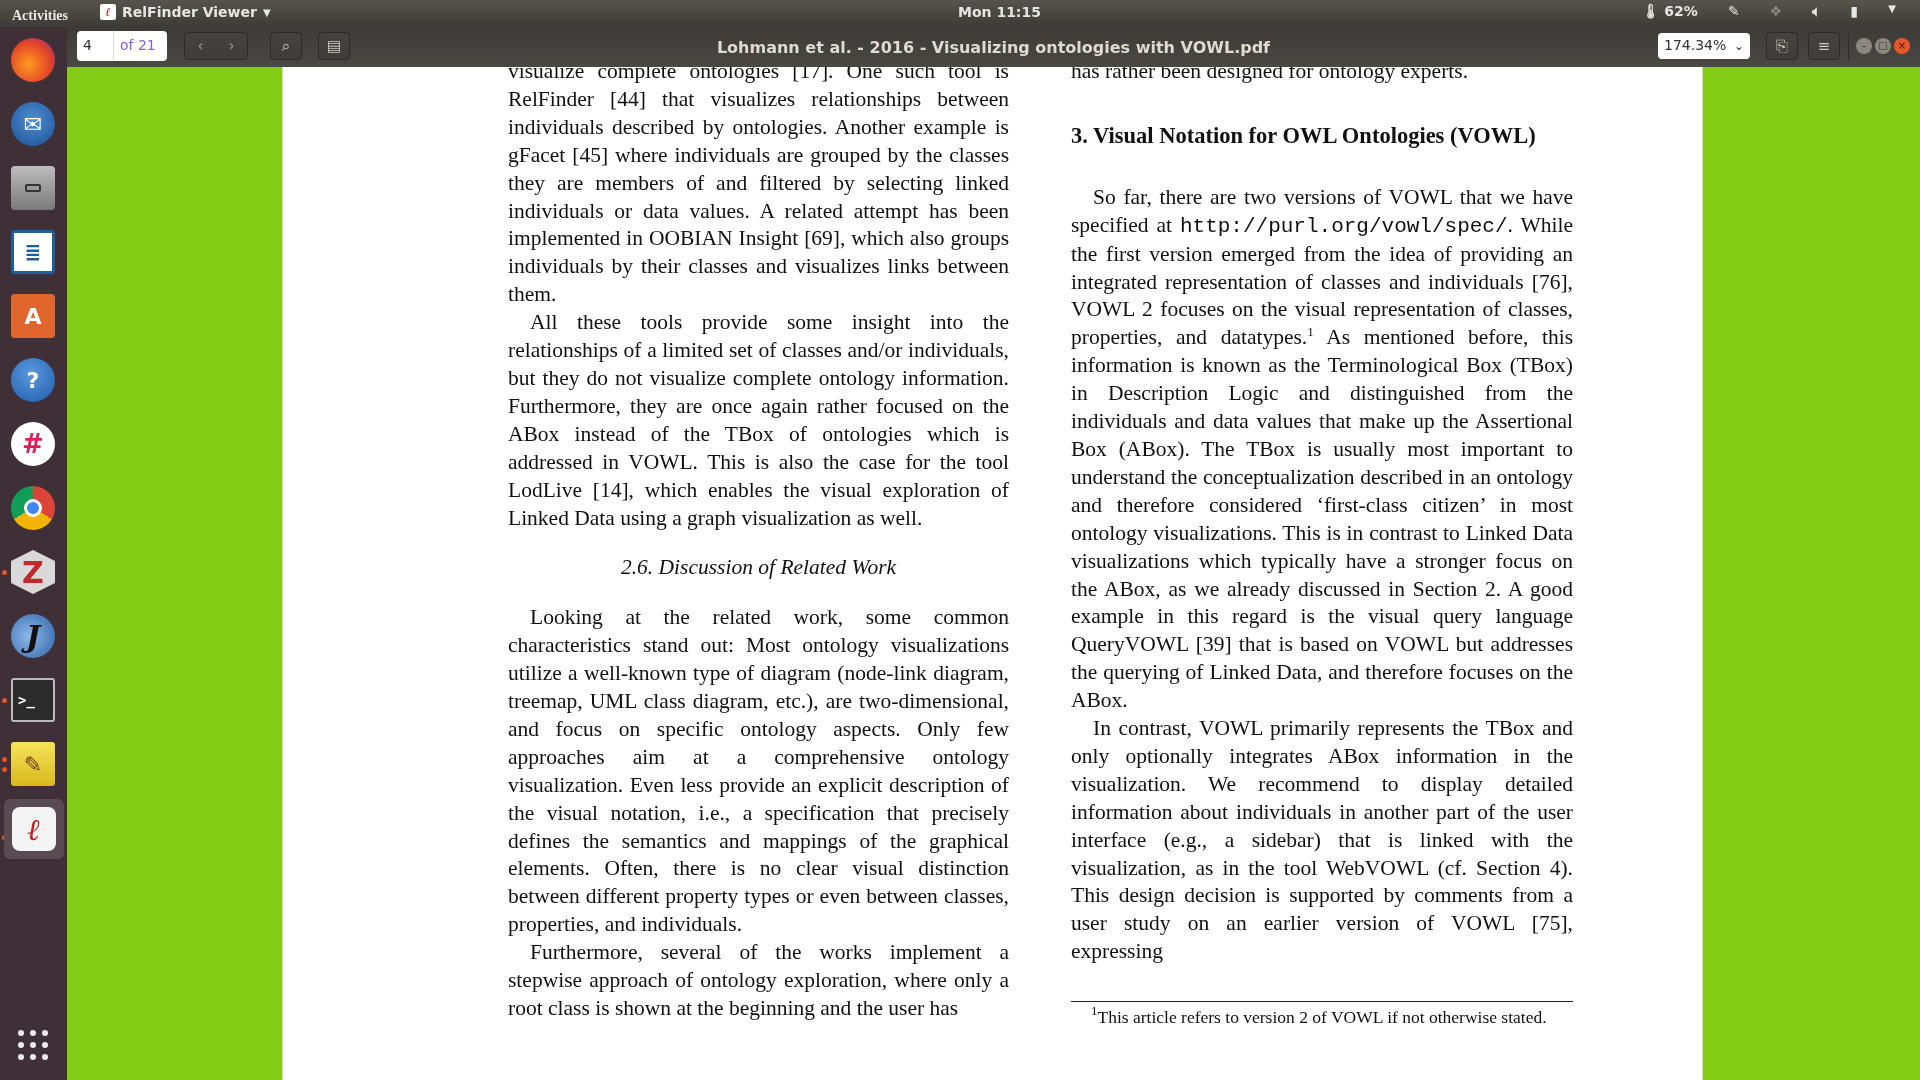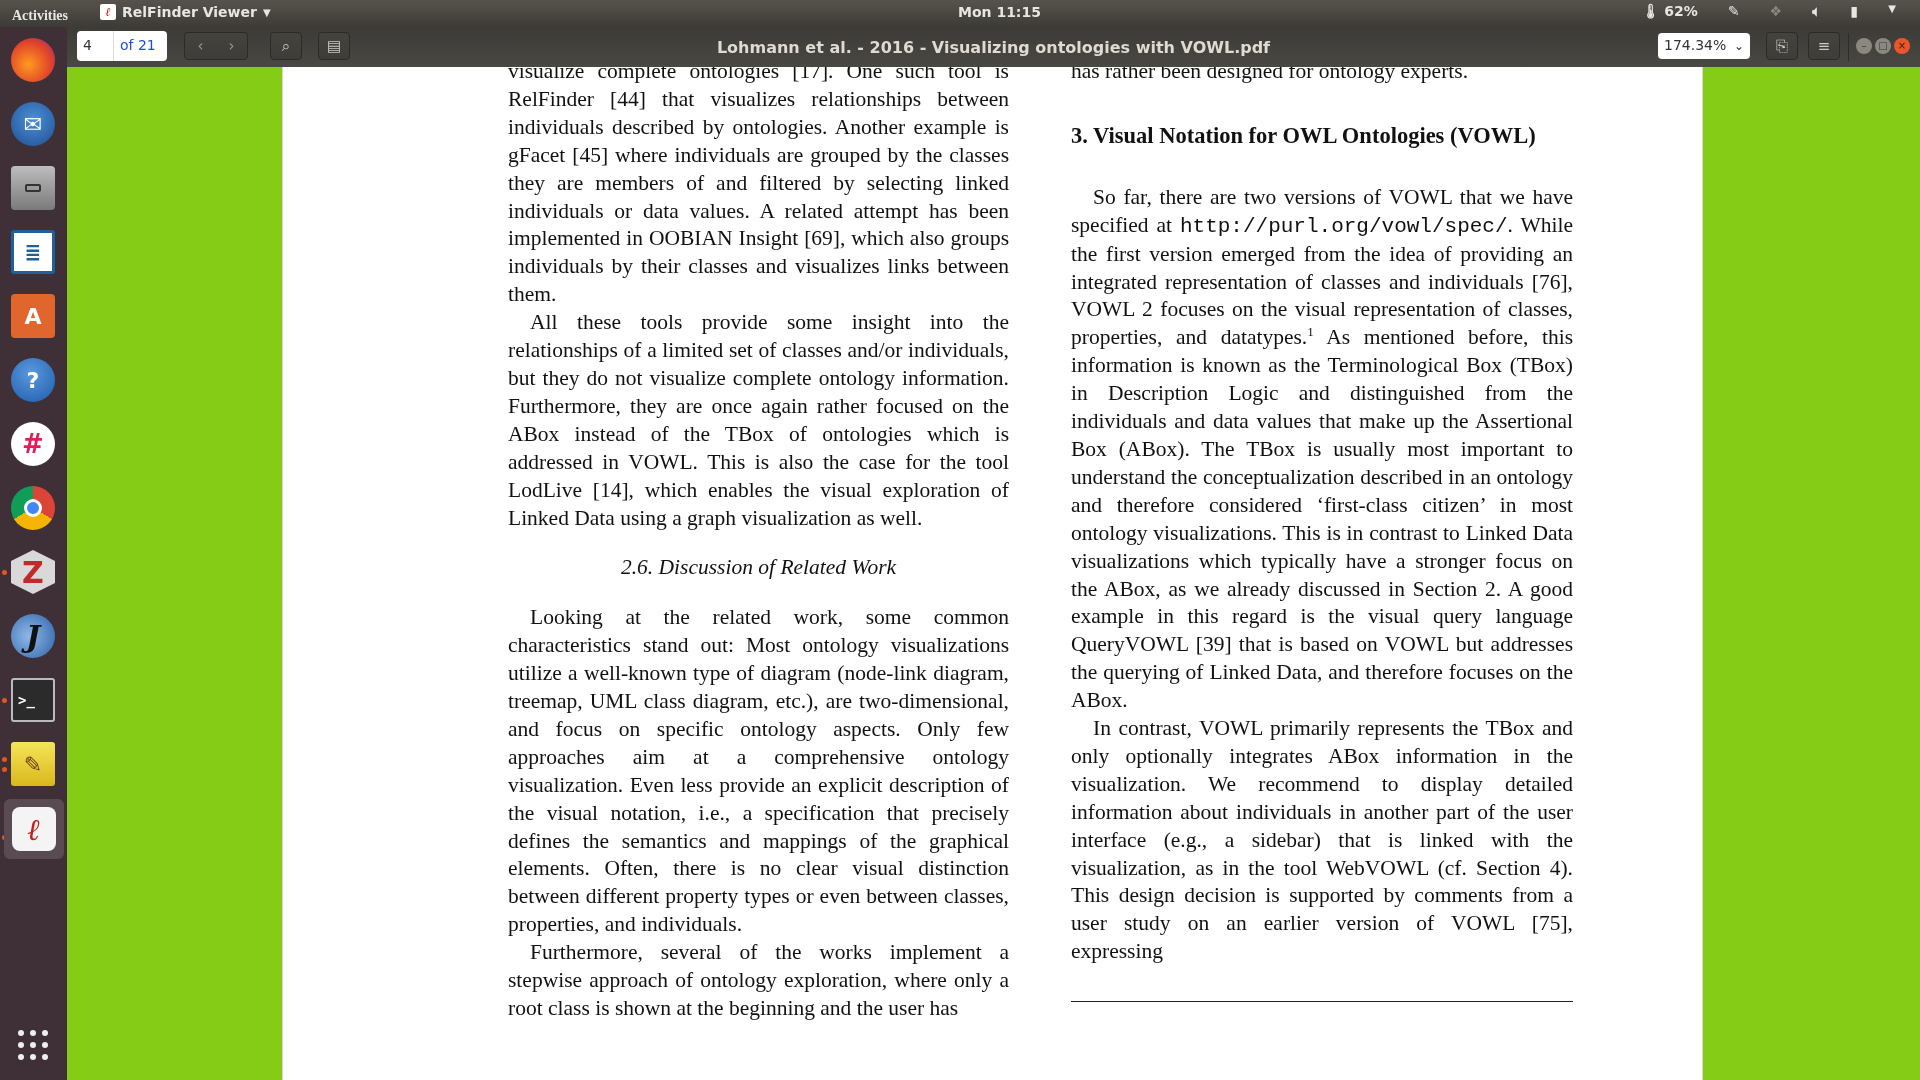--- a/index.html
+++ b/index.html
@@ -12,21 +12,21 @@
   .appmenu .appicon { width: 16px; height: 16px; background: #fff; border-radius: 2px; color: #c0201d; font-size: 12px; line-height: 16px; text-align: center; font-family: "DejaVu Serif", serif; font-style: italic; }
   .caret { font-size: 10px; }
   .topbar .clock { position: absolute; left: 958px; top: 4px; }
   .topbar .tray { position: absolute; right: 24px; top: 3px; display: flex; align-items: flex-start; gap: 30px; font-size: 14px; }
   .tray span { display: inline-block; }
 
   
   .headerbar { position: absolute; left: 67px; top: 27px; width: 1853px; height: 40px; background: linear-gradient(#3d3b37, #4a4843); color: #dfdbd2; }
   .page-entry { position: absolute; left: 10px; top: 4px; height: 30px; width: 90px; background: #fff; border-radius: 4px; display: flex; font-size: 14px; font-family: "DejaVu Sans", sans-serif; }
   .page-entry .cur { width: 37px; padding: 6px 6px; color: #333; border-right: 1px solid #ddd; }
-  .page-entry .total { padding: 6px 6px; color: #1d4ed8; }
+  .page-entry .total { padding: 6px 6px; color: #8b5cf6; }
   .hb-btn { position: absolute; top: 5px; height: 28px; border: 1px solid #2c2b28; border-radius: 4px; background: linear-gradient(#45433e, #3f3d39); color: #cfcbc2; display: flex; align-items: center; justify-content: center; font-size: 15px; }
   .nav-group { left: 117px; width: 64px; }
   .nav-group span { width: 32px; text-align: center; color: #9d998f; }
   .search-btn { left: 203px; width: 32px; }
   .annot-btn { left: 251px; width: 32px; }
   .title { position: absolute; left: 0; right: 0; top: 11px; text-align: center; font-size: 16px; font-weight: bold; color: #dfdbd2; pointer-events: none; }
   .zoom-box { position: absolute; left: 1591px; top: 6px; width: 92px; height: 26px; background: #fff; border-radius: 4px; color: #333; font-size: 14px; padding: 4px 6px; display: flex; justify-content: space-between; }
   .dl-btn { left: 1699px; width: 32px; }
   .menu-btn { left: 1741px; width: 32px; }
   .sep { position: absolute; left: 1781px; top: 6px; width: 1px; height: 28px; background: #2e2d2a; }
@@ -186,14 +186,15 @@
       <p class="ind">Looking at the related work, some common characteristics stand out: Most ontology visualizations utilize a well-known type of diagram (node-link diagram, treemap, UML class diagram, etc.), are two-dimensional, and focus on specific ontology aspects. Only few approaches aim at a comprehensive ontology visualization. Even less provide an explicit description of the visual notation, i.e., a specification that precisely defines the semantics and mappings of the graphical elements. Often, there is no clear visual distinction between different property types or even between classes, properties, and individuals.</p>
       <p class="ind">Furthermore, several of the works implement a stepwise approach of ontology exploration, where only a root class is shown at the beginning and the user has</p>
     </div>
     <div class="col col-right">
       <p>has rather been designed for ontology experts.</p>
       <p class="sec-bold">3.  Visual Notation for OWL Ontologies (VOWL)</p>
       <p class="ind"><span>So far, there are two versions of VOWL that we have specified at </span><span class="mono">http://purl.org/vowl/spec/</span><span>. While the first version emerged from the idea of providing an integrated representation of classes and individuals [76], VOWL 2 focuses on the visual representation of classes, properties, and datatypes.</span><sup>1</sup><span> As mentioned before, this information is known as the Terminological Box (TBox) in Description Logic and distinguished from the individuals and data values that make up the Assertional Box (ABox). The TBox is usually most important to understand the conceptualization described in an ontology and therefore considered ‘first-class citizen’ in most ontology visualizations. This is in contrast to Linked Data visualizations which typically have a stronger focus on the ABox, as we already discussed in Section 2. A good example in this regard is the visual query language QueryVOWL [39] that is based on VOWL but addresses the querying of Linked Data, and therefore focuses on the ABox.</span></p>
       <p class="ind">In contrast, VOWL primarily represents the TBox and only optionally integrates ABox information in the visualization. We recommend to display detailed information about individuals in another part of the user interface (e.g., a sidebar) that is linked with the visualization, as in the tool WebVOWL (cf. Section 4). This design decision is supported by comments from a user study on an earlier version of VOWL [75], expressing</p>
     </div>
     <div class="fn-rule"></div>
+    <div class="footnote"><sup>1</sup><span>This article refers to version 2 of VOWL if not otherwise stated.</span></div>
   </div>
 </div>
 
 </body></html>

